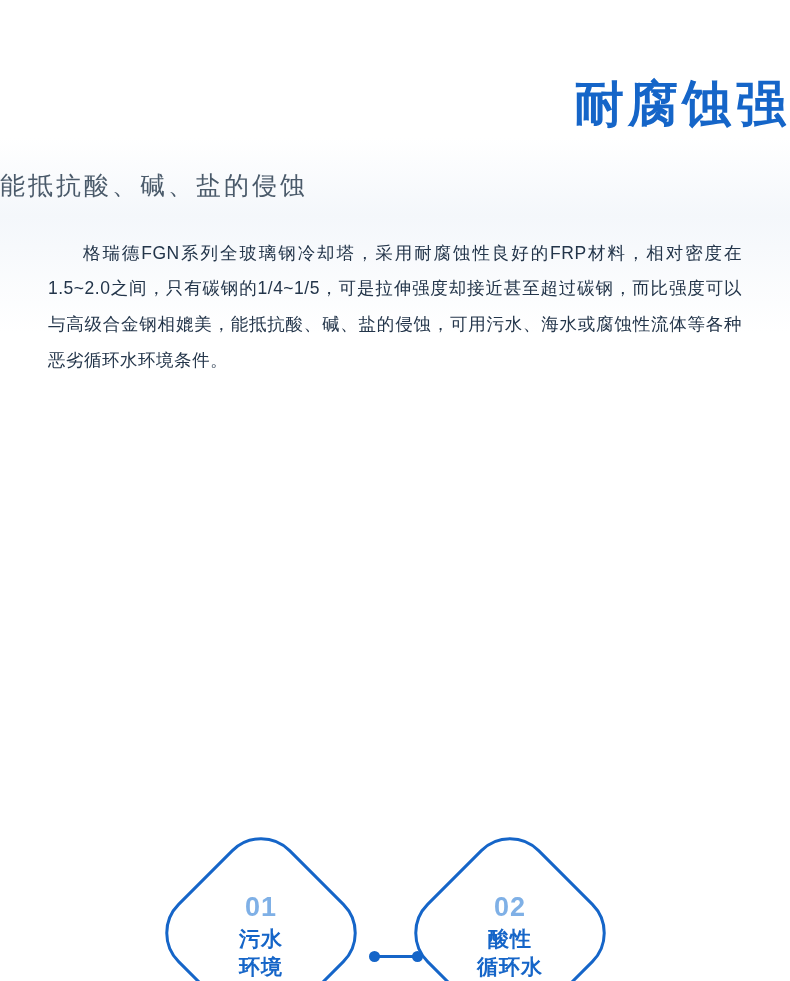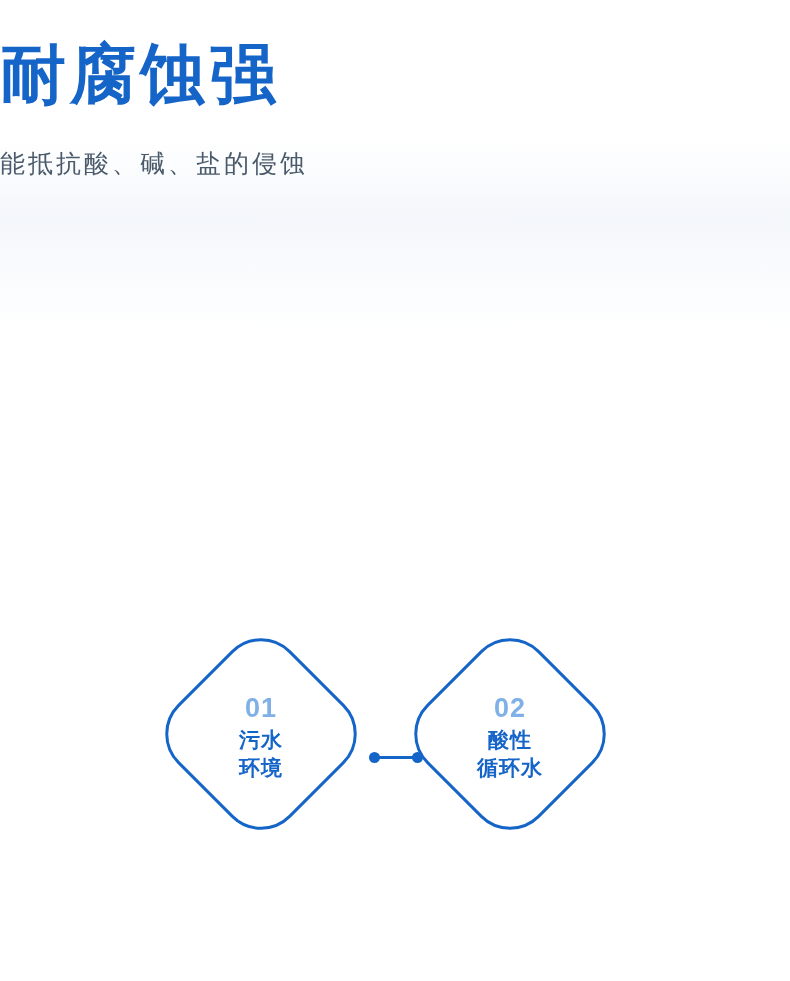--- a/index.html
+++ b/index.html
@@ -12,26 +12,26 @@
   .page {
     position: relative;
     width: 790px;
     height: 981px;
     background: linear-gradient(180deg, #ffffff 0%, #ffffff 14%, #f4f7fb 22%, #ffffff 34%, #ffffff 100%);
     overflow: hidden;
   }
 
   
   .title {
-    text-align: left;
-    font-size: 66px;
+    text-align: right;
+    font-size: 50px;
     font-weight: bold;
     color: #1565c8;
     letter-spacing: 4px;
-    padding-top: 40px;
+    padding-top: 78px;
     line-height: 1.05;
   }
   .subtitle {
     text-align: left;
     font-size: 25px;
     color: #4a5a6a;
     letter-spacing: 3px;
     margin-top: 38px;
   }
 
@@ -110,20 +110,21 @@
   #dot-tr { left: 412px; top: 550px; }
 </style>
 </head>
 <body>
 
 <div class="page">
 
   <div class="title">耐腐蚀强</div>
   <div class="subtitle">能抵抗酸、碱、盐的侵蚀</div>
 
+  <p class="para">格瑞德FGN系列全玻璃钢冷却塔，采用耐腐蚀性良好的FRP材料，相对密度在1.5~2.0之间，只有碳钢的1/4~1/5，可是拉伸强度却接近甚至超过碳钢，而比强度可以与高级合金钢相媲美，能抵抗酸、碱、盐的侵蚀，可用污水、海水或腐蚀性流体等各种恶劣循环水环境条件。</p>
 
   <div class="diagram">
 
     <div class="node" id="node-01">
       <div class="node-inner">
         <div class="node-num">01</div>
         <div class="node-label">
           <span>污水</span><br>
           <span>环境</span>
         </div>

